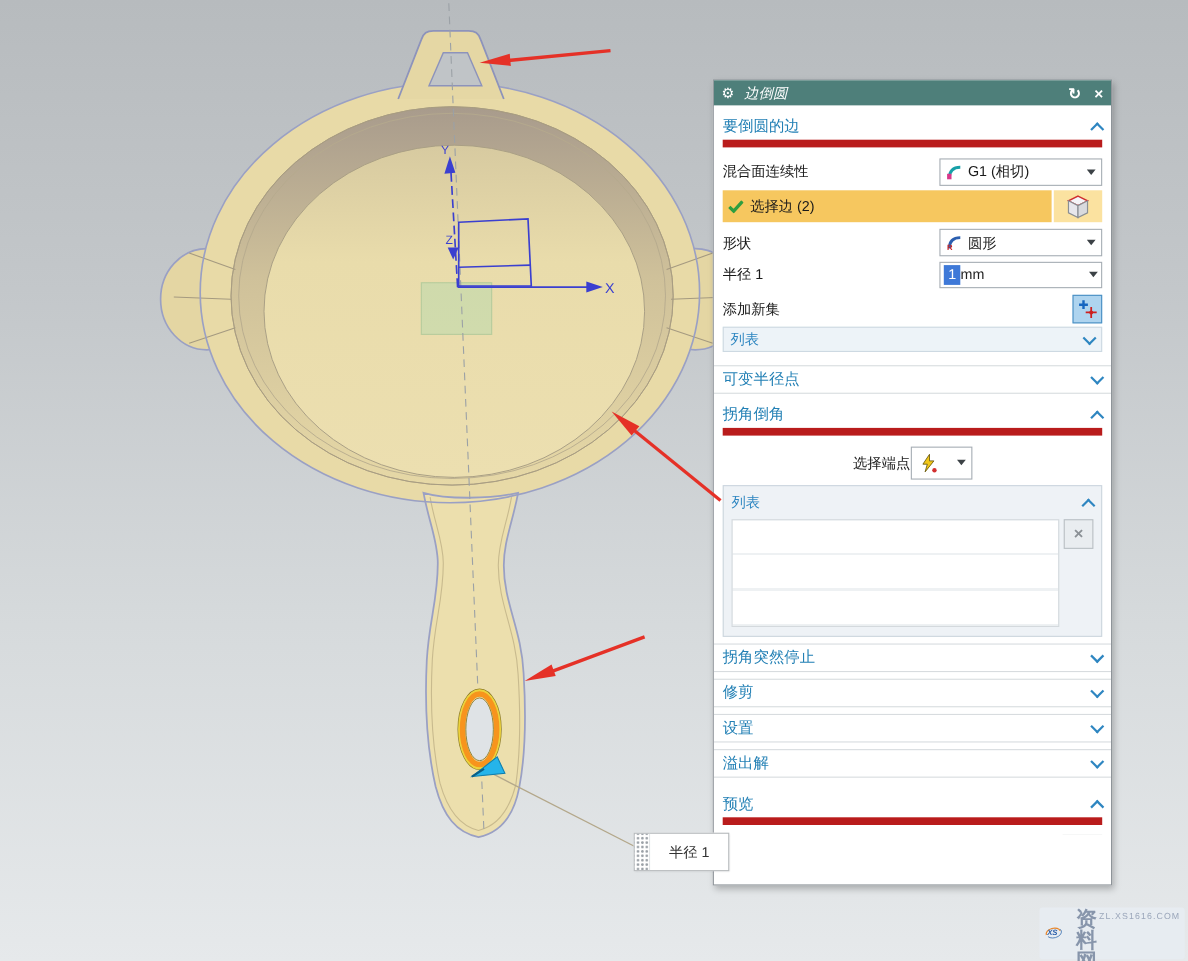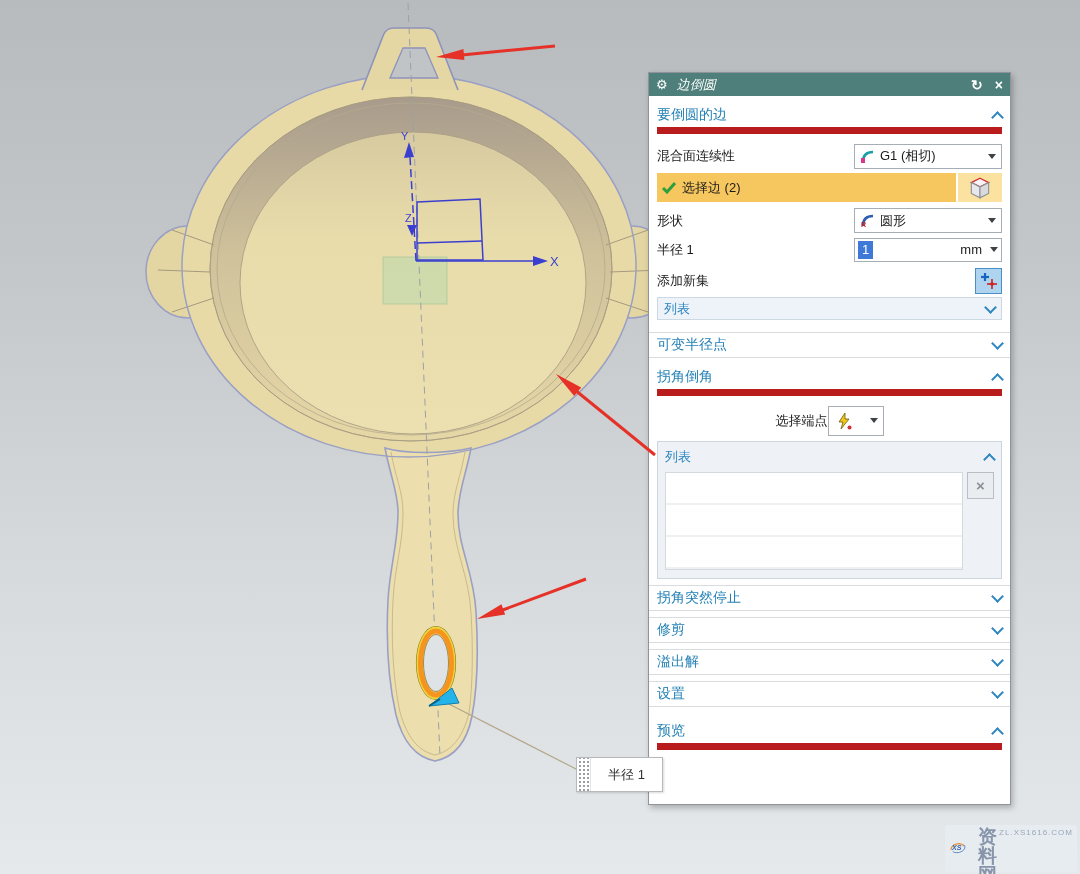--- a/index.html
+++ b/index.html
@@ -43,21 +43,21 @@
   .row-cont{margin-top:9px;height:26px;}
   .row-select{margin-top:4px;height:29px;display:flex;align-items:stretch;}
   .sel-strip{flex:1;background:#f6c75f;display:flex;align-items:center;padding:0 5px;}
   .sel-strip .lbl{margin-left:6px;text-align:right;}
   .cube-cell{width:44px;margin-left:2px;background:#fbe2a0;display:flex;align-items:center;justify-content:center;cursor:pointer;}
   .row-shape{margin-top:6px;height:25px;}
   .row-radius{margin-top:4px;height:25px;}
   .inputbox{width:148px;height:24px;border:1px solid #a6adb4;background:#fff;display:flex;align-items:center;
     padding:0 3px;box-sizing:border-box;}
   .valsel{background:#3e79d8;color:#fff;padding:0 4px;line-height:18px;}
-  .inputbox .unit{flex:1;text-align:right;margin-right:8px;color:#222;}
+  .inputbox .unit{flex:1;text-align:left;margin-right:8px;color:#222;}
   .row-addset{margin-top:5px;height:27px;}
   .addset-btn{width:27px;height:26px;background:#aed4ef;border:1px solid #4a90c4;display:flex;align-items:center;justify-content:center;cursor:pointer;box-sizing:border-box;}
   .subbar{margin-top:3px;height:21px;background:#edf3f8;border:1px solid #cdd9e2;display:flex;align-items:center;
     justify-content:space-between;padding:0 6px;color:#2e86c1;cursor:pointer;}
 
   .groupbar{height:24px;margin:6px -8px 0;padding:0 8px;border-top:1px solid #d8dcdf;border-bottom:1px solid #d8dcdf;
     display:flex;align-items:center;justify-content:space-between;color:#2380b5;font-size:14px;cursor:pointer;}
   .gb1{margin-top:12px;}
   .row-endpoint{margin-top:9px;height:31px;justify-content:center;}
   .tool-btn{width:56px;height:30px;border:1px solid #a6adb4;background:#fff;display:flex;align-items:center;
@@ -322,25 +322,25 @@
 
     <div class="groupbar gstack">
       <span>拐角突然停止</span>
       <span class="chev down"></span>
     </div>
     <div class="groupbar">
       <span>修剪</span>
       <span class="chev down"></span>
     </div>
     <div class="groupbar">
+      <span>设置</span>
+      <span class="chev down"></span>
+    </div>
+    <div class="groupbar">
       <span>溢出解</span>
-      <span class="chev down"></span>
-    </div>
-    <div class="groupbar">
-      <span>设置</span>
       <span class="chev down"></span>
     </div>
 
     <div class="sec-header" style="margin-top:12px;">
       <span>预览</span>
       <span class="chev up"></span>
     </div>
 
     <div class="frow row-preview">
       <span class="ckwrap">

